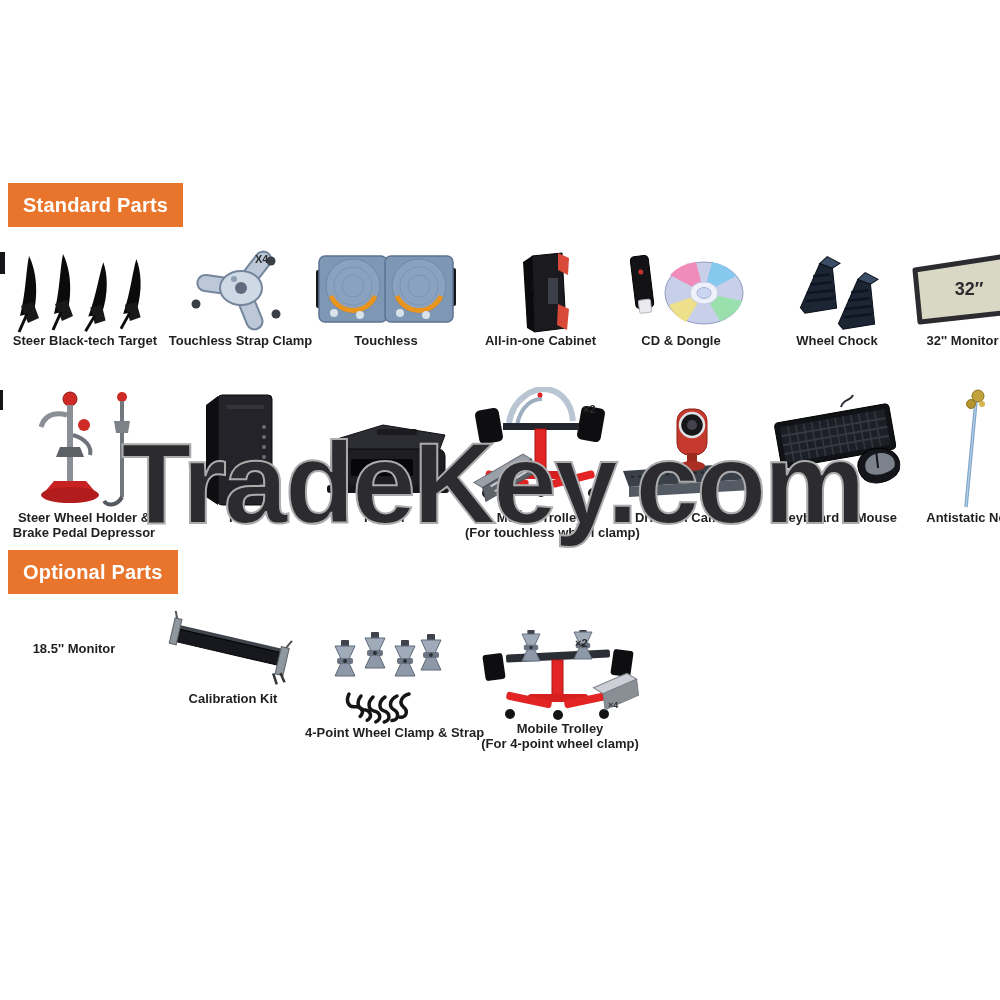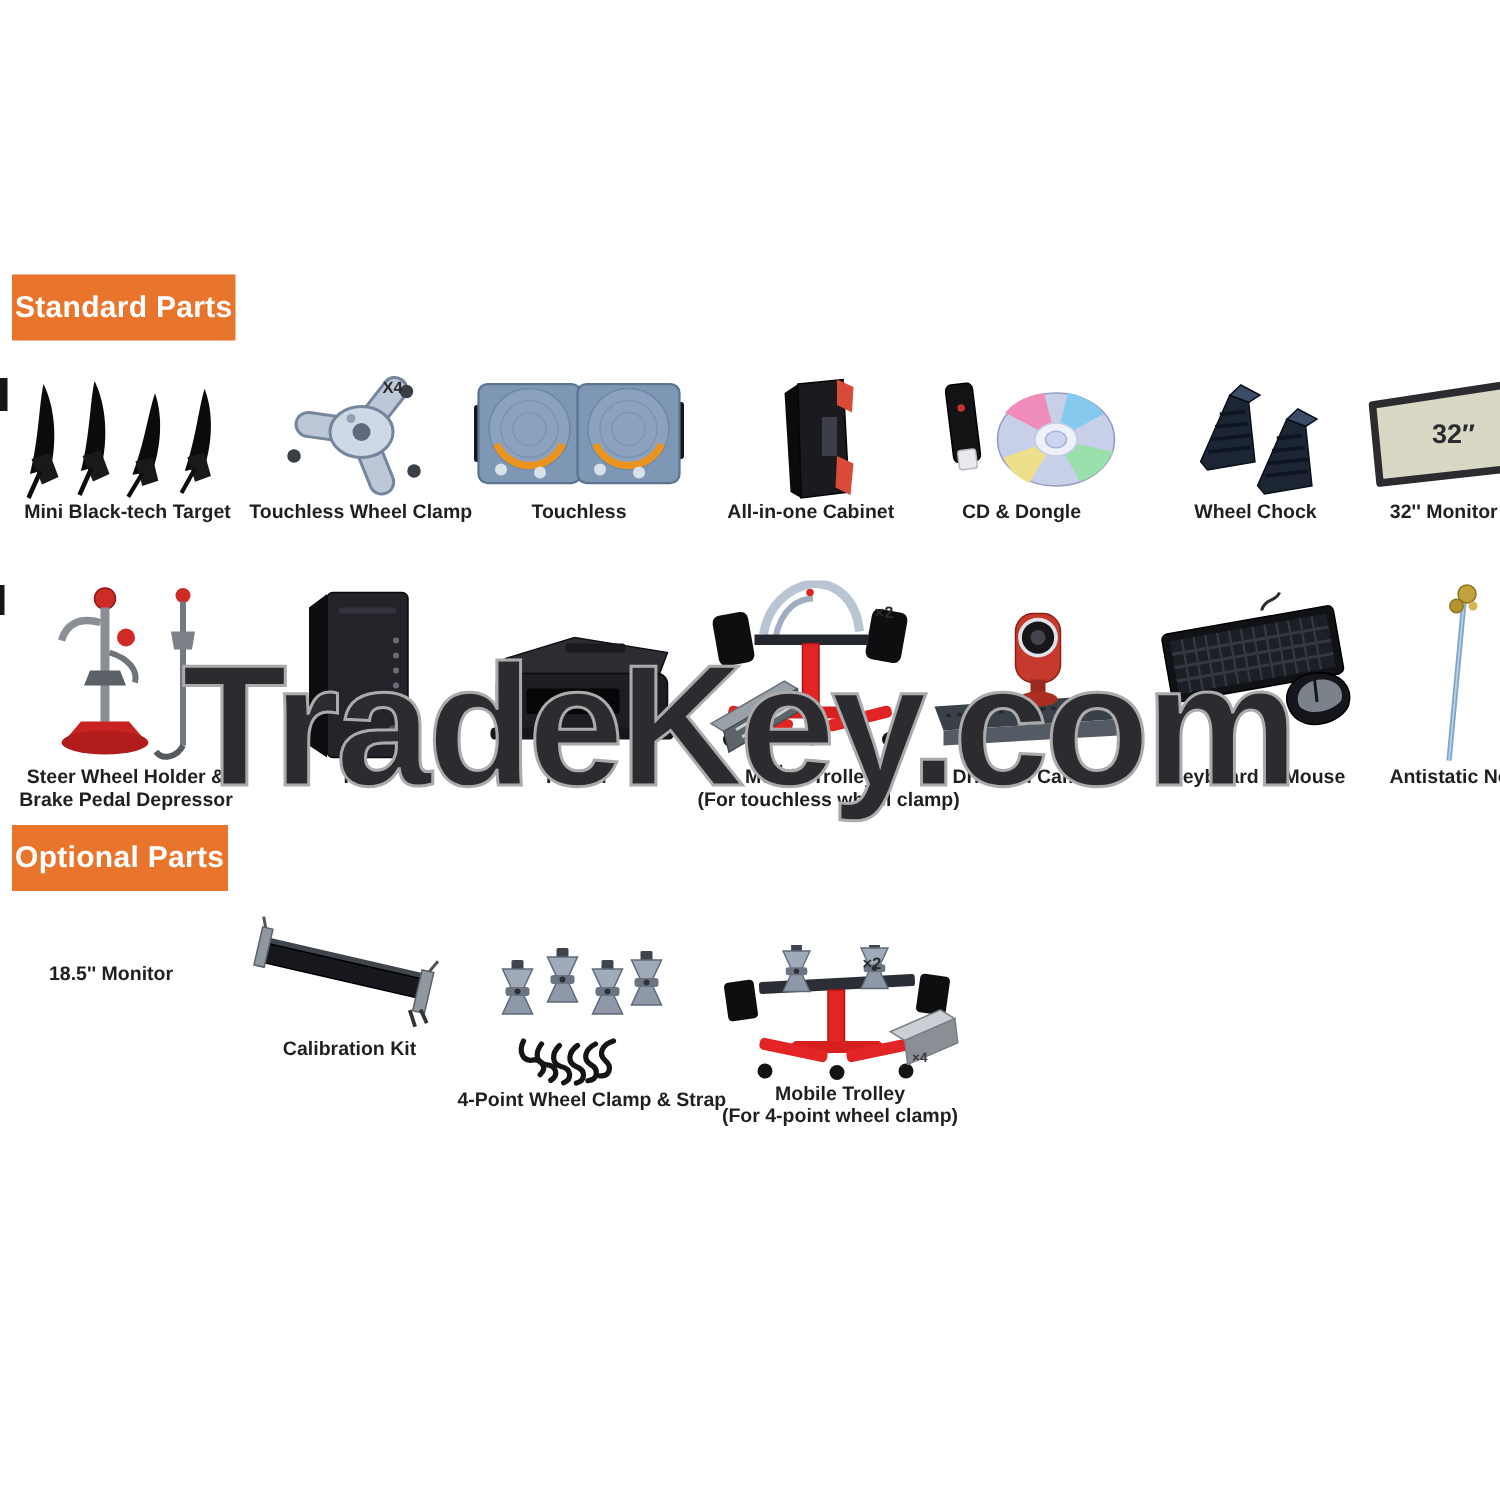--- a/index.html
+++ b/index.html
@@ -1,19 +1,19 @@
 <!DOCTYPE html>
 <html><head>
 <meta charset="utf-8">
 <style>
   *{margin:0;padding:0;box-sizing:border-box}
   html,body{width:1000px;height:1000px;background:#fff;overflow:hidden;position:relative;
     font-family:"Liberation Sans",sans-serif}
   .section-header{position:absolute;background:#E8752B;color:#fff;
-    font:700 20px/1 "Liberation Sans",sans-serif;padding:12px 2px;letter-spacing:.2px}
+    font:700 20px/1 "Liberation Sans",sans-serif;padding:12px 15px;letter-spacing:.2px}
   .cell{position:absolute;display:flex;flex-direction:column;align-items:center}
   .icon{display:flex;align-items:flex-end;justify-content:center;width:100%}
   .lbl{font:700 13px/14.5px "Liberation Sans",sans-serif;color:#1f1f1f;
     white-space:nowrap;text-align:center;width:100%}
   .qty{position:absolute;font:700 11px "Liberation Sans",sans-serif;color:#2b2b2b}
   .qty-sm{position:absolute;font:700 9px "Liberation Sans",sans-serif;color:#3a3a3a}
   svg{display:block}
   svg text{font-family:"Liberation Sans",sans-serif;font-weight:700;fill:#2b2b30}
   .wm{position:absolute;left:0;top:0;pointer-events:none;z-index:50}
   .sliver{position:absolute;background:#15151a}
@@ -36,41 +36,41 @@
         <path d="M7,50L19,46 25,62 14,67Z" fill="#191919"></path>
         <path d="M13,58L5,76" stroke="#0d0d0d" stroke-width="3" fill="none"></path>
       </g>
         </defs>
       <use href="#tg" transform="translate(4,6)"></use>
       <use href="#tg" transform="translate(38,4)"></use>
       <use href="#tg" transform="translate(76,12) scale(.93) rotate(7 15 30)"></use>
       <use href="#tg" transform="translate(110,9) scale(.93) rotate(5 15 30)"></use>
     </svg>
   </div>
-  <div class="lbl">Mini Black-tech Target</div>
+  <div class="lbl">Steer Black-tech Target</div>
 </div>
 
 <div class="cell" style="left:163px;top:248px;width:155px">
   <span class="qty" style="left:92px;top:5px">X4</span>
   <div class="icon" style="height:86px">
     <svg width="155" height="86" viewBox="0 0 155 86">
       <g fill="#bcc8d8" stroke="#74859c" stroke-width="2">
         <rect x="70" y="-4" width="16" height="46" rx="8" transform="rotate(38 78 40)"></rect>
         <rect x="70" y="-4" width="16" height="46" rx="8" transform="rotate(158 78 40)"></rect>
         <rect x="70" y="-4" width="16" height="46" rx="8" transform="rotate(278 78 40)"></rect>
       </g>
       <circle cx="108" cy="13" r="4.5" fill="#3a3f46"></circle>
       <circle cx="113" cy="66" r="4.5" fill="#3a3f46"></circle>
       <circle cx="33" cy="56" r="4.5" fill="#3a3f46"></circle>
       <ellipse cx="78" cy="40" rx="21" ry="17" fill="#cfd9e6" stroke="#74859c" stroke-width="2"></ellipse>
       <circle cx="78" cy="40" r="6" fill="#5d6b7d"></circle>
       <circle cx="71" cy="31" r="3" fill="#8fa0b5"></circle>
     </svg>
   </div>
-  <div class="lbl">Touchless Wheel Clamp</div>
+  <div class="lbl">Touchless Strap Clamp</div>
 </div>
 
 <div class="cell" style="left:315px;top:250px;width:142px">
   <div class="icon" style="height:84px">
     <svg width="142" height="84" viewBox="0 0 142 84">
       <defs>
           <g id="tp">
         <rect x="0" y="6" width="68" height="66" rx="6" fill="#7e97b5" stroke="#5c7392" stroke-width="1.5"></rect>
         <circle cx="34" cy="36" r="27" fill="#8aa2bf" stroke="#6e88a6"></circle>
         <circle cx="34" cy="36" r="19" fill="none" stroke="#7b94b2"></circle>

